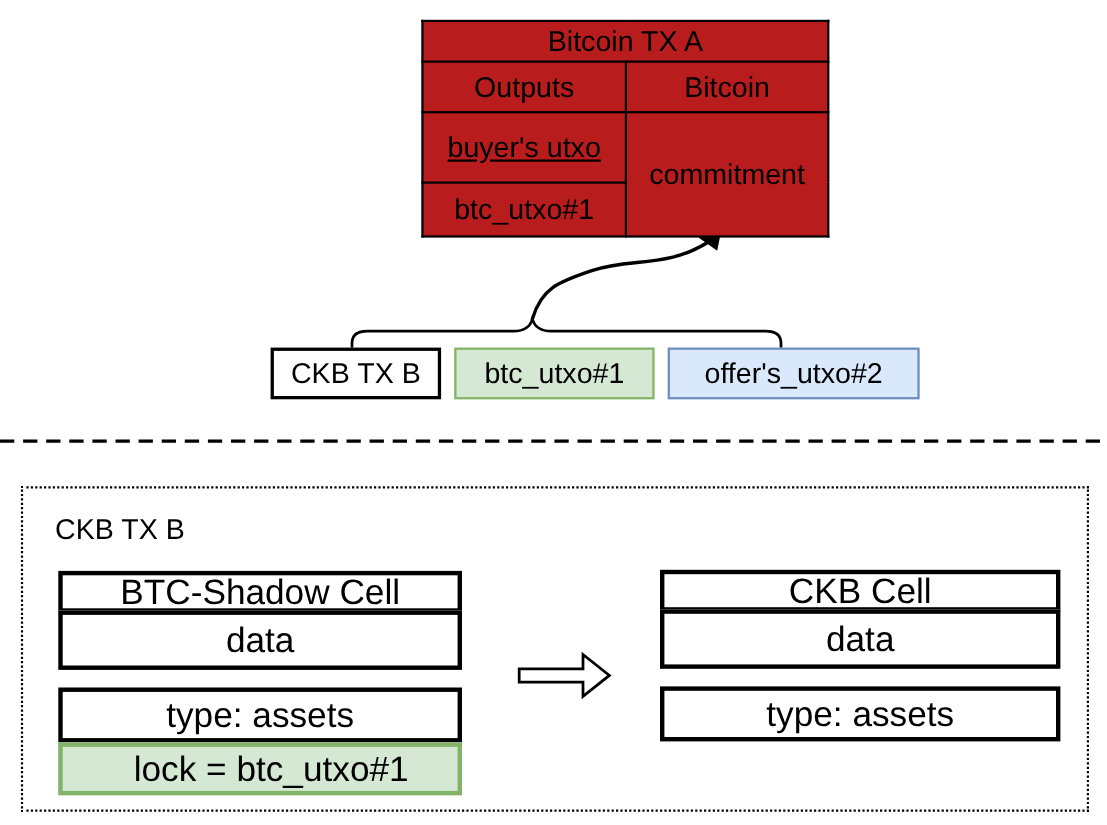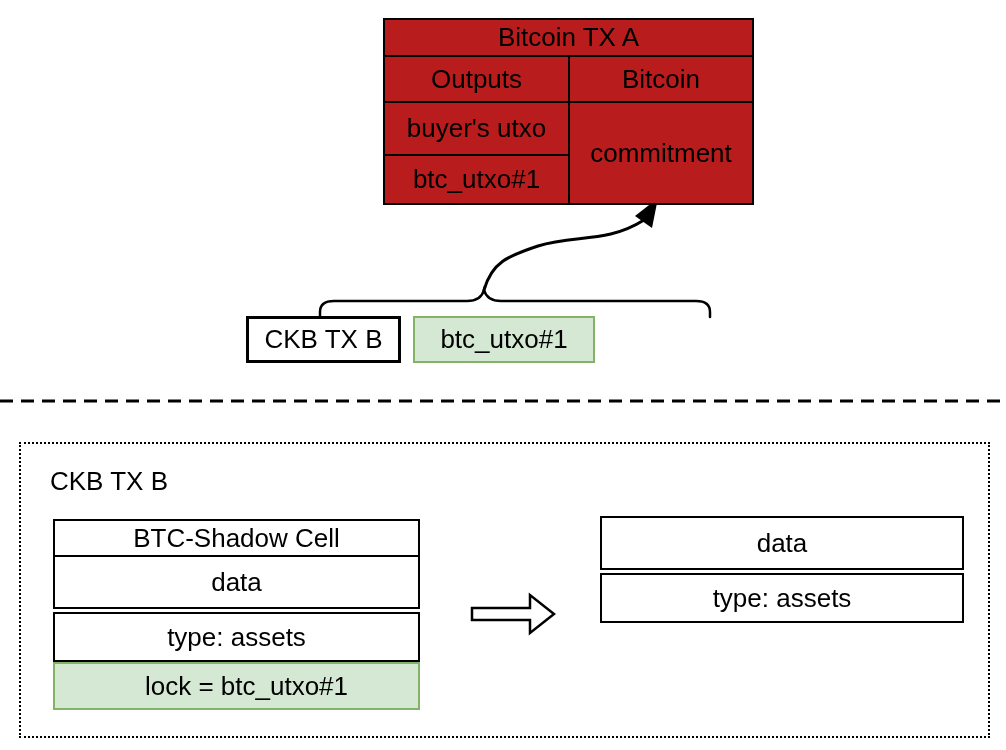--- a/index.html
+++ b/index.html
@@ -6,44 +6,44 @@
   html, body { width: 1006px; height: 750px; background: #ffffff; }
   body { font-family: "Liberation Sans", sans-serif; color: #000; }
   .canvas { position: relative; width: 1006px; height: 750px; background: #fff; overflow: hidden; }
   .linework { position: absolute; left: 0; top: 0; }
 
   
   table.btc { position: absolute; left: 383px; top: 18px; width: 369px;
               border-collapse: collapse; table-layout: fixed; }
   table.btc td { border: 2.5px solid #000; text-align: center; font-size: 26px;
                  padding: 0; background: #b91c1c; }
-  td.h37 { height: 37px; } td.h46 { height: 46px; } td.h48 { height: 53px; } td.h49 { height: 49px; }
+  td.h37 { height: 37px; } td.h46 { height: 46px; } td.h48 { height: 64px; text-decoration: underline; } td.h49 { height: 49px; }
   td.cell-red   { background: #f8cecc; border-color: #b85450; border-right-color: #000; }
   td.cell-green { background: #d5e8d4; border-color: #82b366; border-right-color: #000; }
 
   
   .ubox { position: absolute; top: 316px; height: 47px; display: flex;
           align-items: center; justify-content: center; font-size: 26px; background: #fff; }
   .ubox-tx    { left: 246px; width: 155px; border: 3px solid #000; }
   .ubox-green { left: 413px; width: 182px; border: 2px solid #82b366; background: #d5e8d4; }
   .ubox-blue  { left: 607px; width: 229px; border: 2px solid #6c8ebf; background: #dae8fc; }
 
   
   .section { position: absolute; left: 19px; top: 442px; width: 971px; height: 296px;
              border: 2px dotted #000; }
   .section-title { position: absolute; left: 29px; top: 22px; font-size: 26px; }
 
   .cellstack { position: absolute; width: 367px; }
   .cs-left  { left: 32px;  top: 75px; }
   .cs-right { left: 579px; top: 74px; width: 364px; }
-  .crow { border: 2px solid #000000; display: flex; align-items: center; justify-content: center;
-          font-size: 26px; background: #fff; }
+  .crow { border: 4px solid #000000; display: flex; align-items: center; justify-content: center;
+          font-size: 32px; background: #fff; }
   .crow-title { height: 38px; }
   .crow-data  { height: 54px; margin-top: -2px; text-align: right; }
-  .crow-type  { height: 50px; margin-top: 3px; }
+  .crow-type  { height: 50px; margin-top: 16px; }
   .crow-lock  { height: 48px; padding-left: 20px; }
   .lock-green { background: #d5e8d4; border-color: #82b366; }
   .lock-blue  { background: #dae8fc; border-color: #6c8ebf; }
 </style>
 </head>
 <body>
 
 <div class="canvas">
 
   <svg class="linework" width="1006" height="750" viewBox="0 0 1006 750">
@@ -76,30 +76,34 @@
     </tr>
   </tbody>
     </table>
 
   <div class="ubox ubox-tx">
     <span>CKB TX B</span>
   </div>
   <div class="ubox ubox-green">
     <span>btc_utxo#1</span>
   </div>
+  <div class="ubox ubox-blue">
+    <span>offer's_utxo#2</span>
+  </div>
 
   <div class="section">
     <div class="section-title">CKB TX B</div>
 
     <div class="cellstack cs-left">
       <div class="crow crow-title">BTC-Shadow Cell</div>
       <div class="crow crow-data">data</div>
       <div class="crow crow-type">type: assets</div>
       <div class="crow crow-lock lock-green">lock = btc_utxo#1</div>
     </div>
 
     <div class="cellstack cs-right">
+      <div class="crow crow-title">CKB Cell</div>
       <div class="crow crow-data">data</div>
       <div class="crow crow-type">type: assets</div>
     </div>
   </div>
 
 </div>
 
 </body></html>

